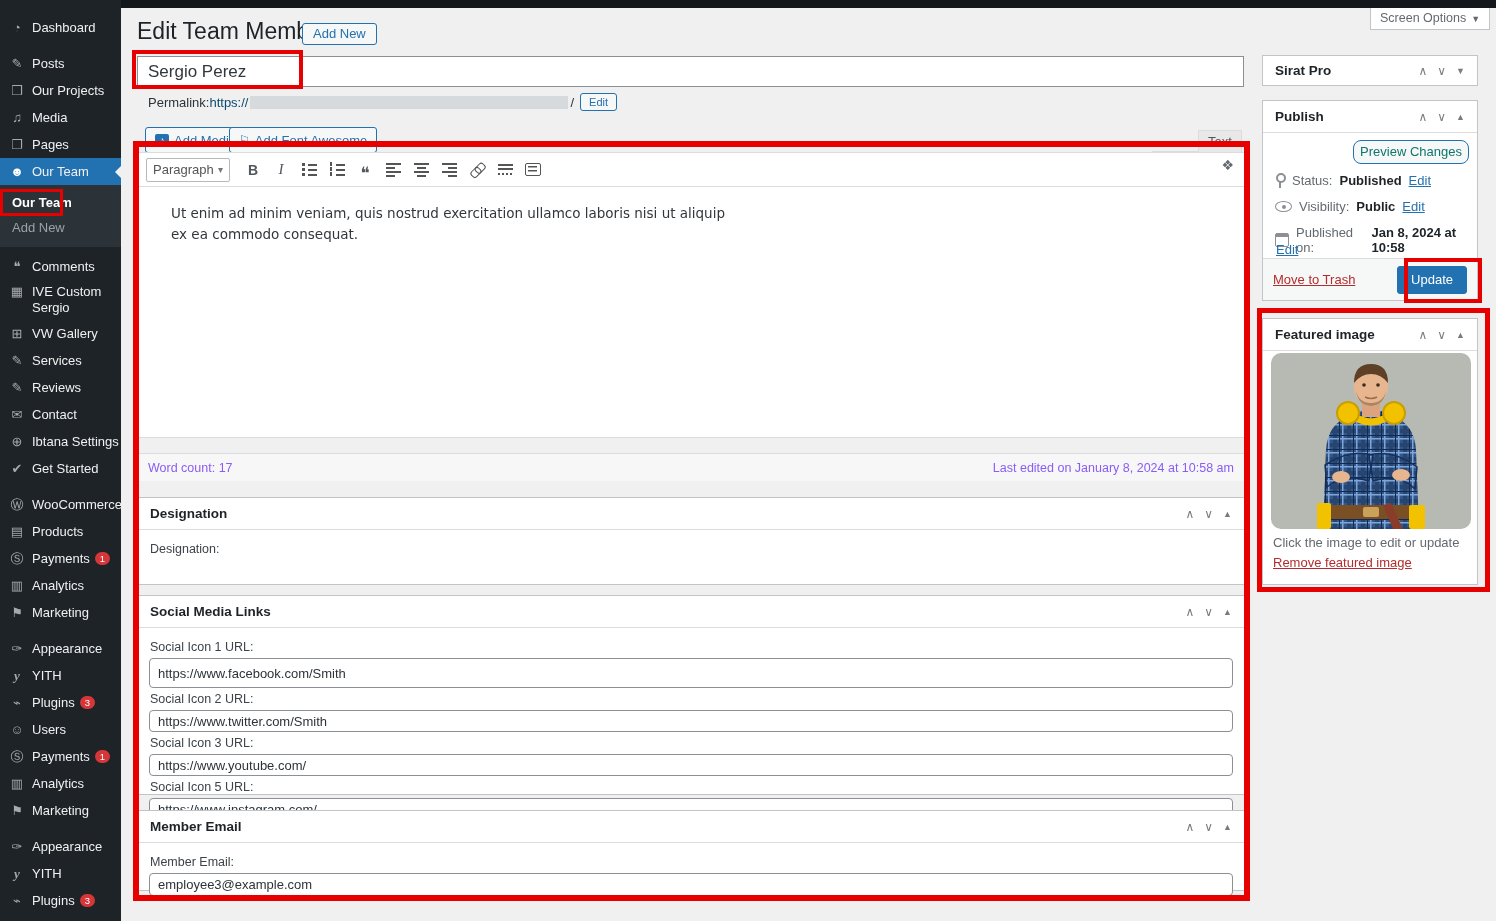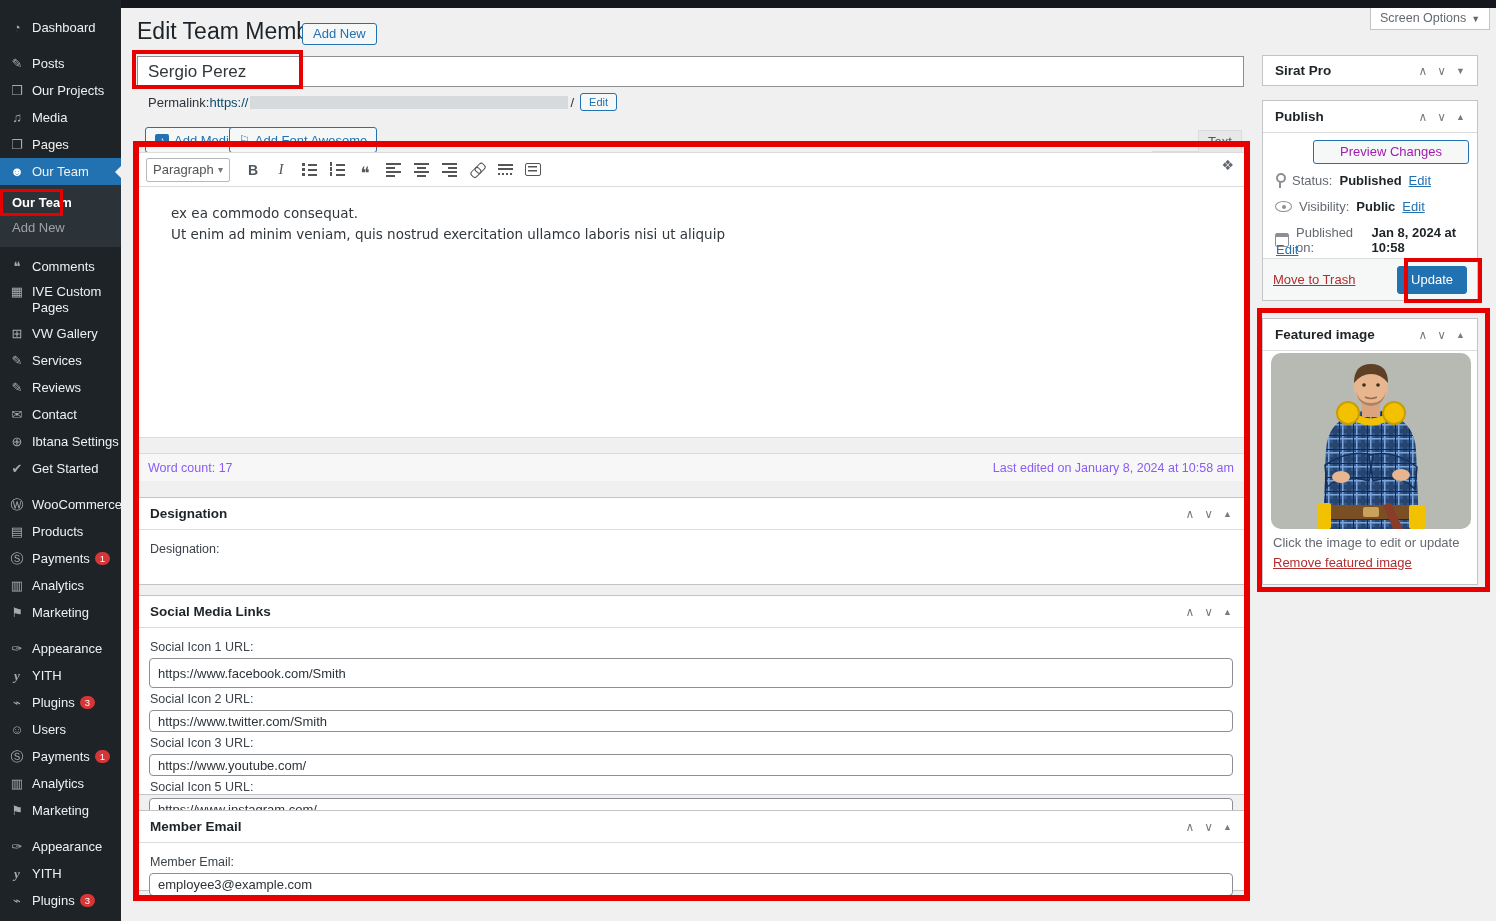--- a/index.html
+++ b/index.html
@@ -133,21 +133,21 @@
       padding:0 9px; cursor:pointer; }
   #screen-options .caret { font-size:9px; margin-left:5px; }
 
   .sidebox { position:absolute; left:1262px; width:216px; background:#fff; border:1px solid #c3c4c7; }
   #box-sirat { top:55px; height:31px; }
   #box-sirat .pb-head { border-bottom:none; height:29px; }
   #box-publish { top:100px; height:201px; }
   #box-featured { top:318px; height:267px; }
 
   .btn-preview { position:absolute; right:8px; top:39px; background:#f6f7f7; border:1px solid #2271b1;
-      color:#a21caf; border-radius:3px; font-size:13px; line-height:22px; padding:0 26px; cursor:pointer; }
+      color:#0f766e; border-radius:8px; font-size:13px; line-height:22px; padding:0 6px; cursor:pointer; }
   .pubrow { position:absolute; left:12px; display:flex; align-items:center; gap:7px; font-size:13px; color:#646970; }
   .pubrow b { color:#1d2327; }
   .pubrow a, .editlink { color:#2271b1; text-decoration:underline; cursor:pointer; }
   .i-pin { width:10px; height:15px; position:relative; flex:none; }
   .i-pin::before { content:""; position:absolute; left:1px; top:0; width:6px; height:6px; border:2px solid #8c8f94; border-radius:50%; }
   .i-pin::after { content:""; position:absolute; left:4px; top:9px; width:2px; height:6px; background:#8c8f94; }
   .i-eye { width:17px; height:11px; border:1.7px solid #8c8f94; border-radius:50%; position:relative; flex:none; }
   .i-eye::after { content:""; position:absolute; left:50%; top:50%; width:4px; height:4px; margin:-2px 0 0 -2px; background:#8c8f94; border-radius:50%; }
   .i-cal { width:14px; height:14px; border:1.7px solid #8c8f94; border-radius:2px; position:relative; flex:none; }
   .i-cal::before { content:""; position:absolute; left:0; top:0; right:0; height:3px; background:#8c8f94; }
@@ -209,21 +209,21 @@
         <span class="submenu-item current">Our Team</span>
         <span class="submenu-item">Add New</span>
       </li>
       <li class="sep" style="height:6px"></li>
       <li class="menu-item">
         <span class="mi">❝</span>
         <span class="ml">Comments</span>
       </li>
       <li class="menu-item multiline">
         <span class="mi">▦</span>
-        <span class="ml">IVE Custom Pages</span>
+        <span class="ml">IVE Custom Sergio</span>
       </li>
       <li class="menu-item">
         <span class="mi">⊞</span>
         <span class="ml">VW Gallery</span>
       </li>
       <li class="menu-item">
         <span class="mi">✎</span>
         <span class="ml">Services</span>
       </li>
       <li class="menu-item">
@@ -372,22 +372,22 @@
         </span>
       <span class="tbtn">
           <span class="gi i-more"></span>
         </span>
       <span class="tbtn">
           <span class="i-sink"></span>
         </span>
       <span id="dfw">❖</span>
     </div>
     <div id="mce-content">
+      <div>Ut enim ad minim veniam, quis nostrud exercitation ullamco laboris nisi ut aliquip</div>
       <div>ex ea commodo consequat.</div>
-      <div>Ut enim ad minim veniam, quis nostrud exercitation ullamco laboris nisi ut aliquip</div>
     </div>
     <div id="mce-status">
       <span>Word count: 17</span>
       <span>Last edited on January 8, 2024 at 10:58 am</span>
     </div>
   </div>
 
   <div class="postbox" id="box-designation">
     <div class="pb-head">
       <span class="pb-title">Designation</span>

